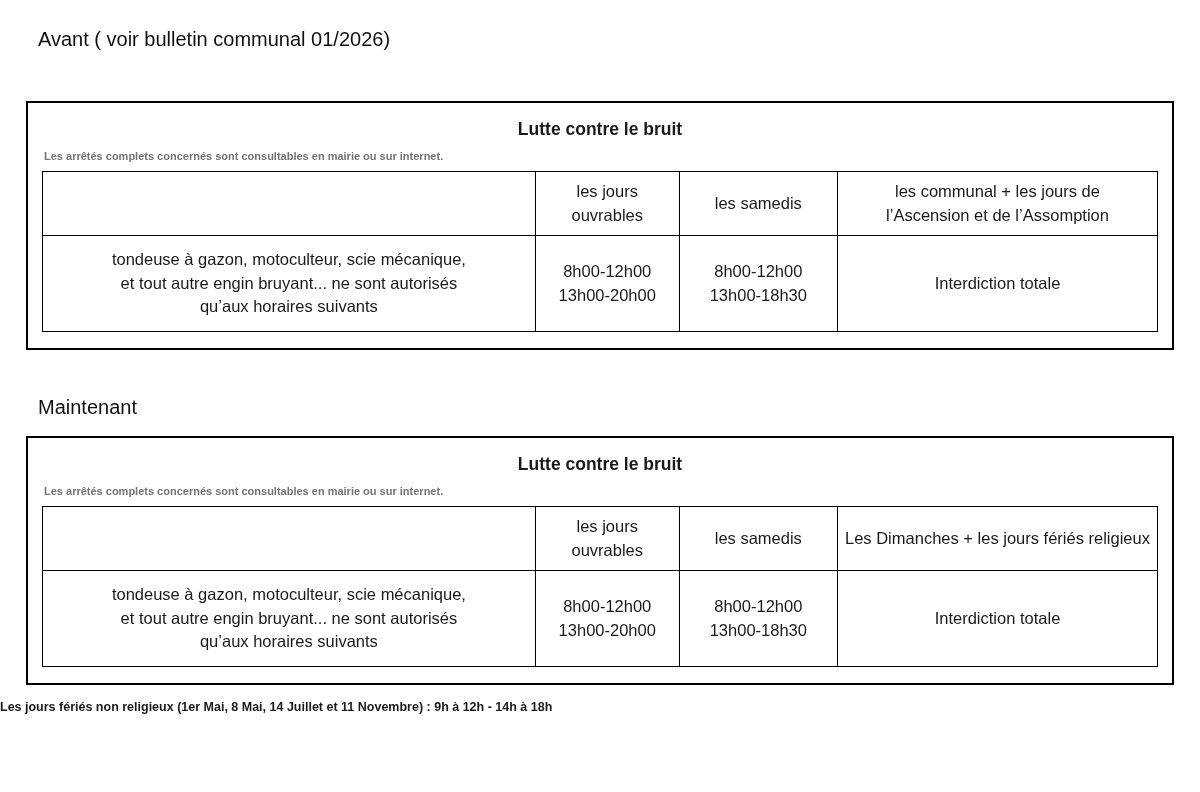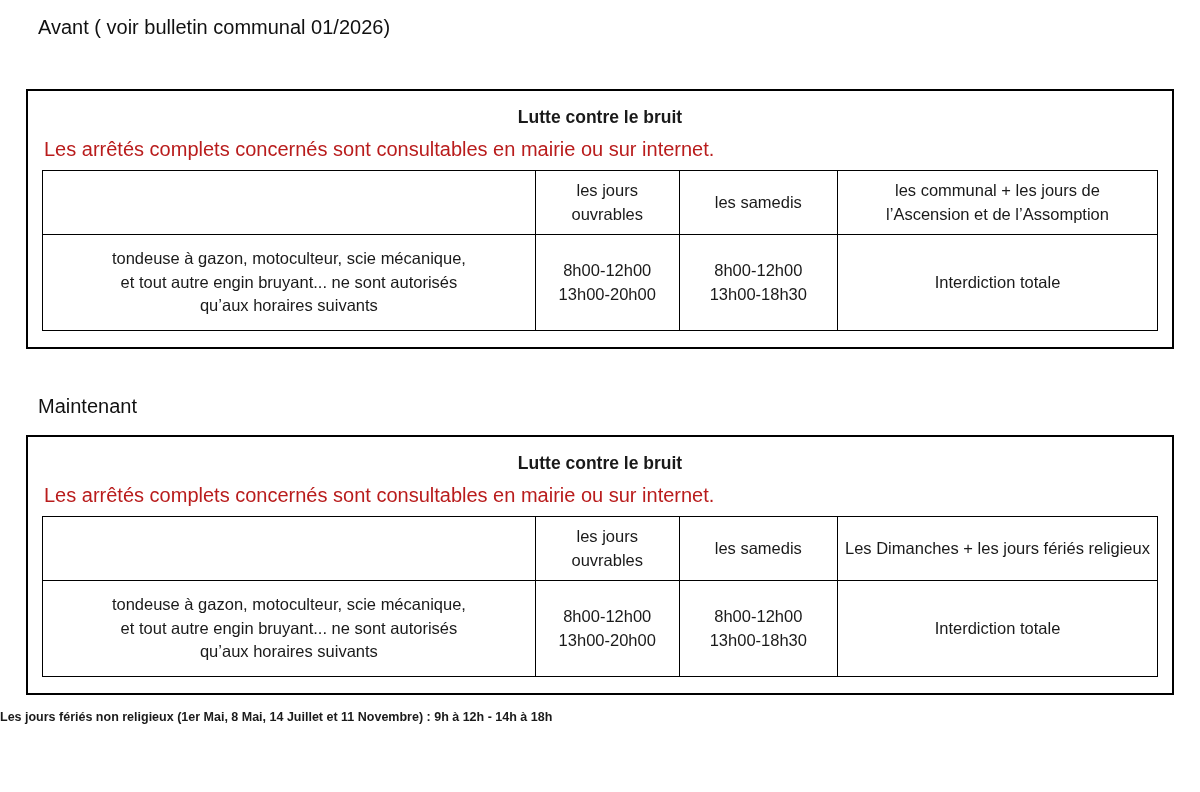--- a/index.html
+++ b/index.html
@@ -13,43 +13,44 @@
   }
   .page { position: relative; width: 1200px; height: 792px; overflow: hidden; }
 
   .heading {
     font-size: 20px;
     font-weight: 400;
     margin: 0;
     padding-left: 38px;
     color: #111;
   }
-  .heading-avant { padding-top: 16px; }
+  .heading-avant { padding-top: 28px; }
   .heading-maintenant { padding-top: 46px; }
 
   .outer-box {
     margin: 0 26px;
     border: 2px solid #000;
     padding: 10px 14px 16px 14px;
     background: #fff;
   }
   .box-avant { margin-top: 50px; }
   .box-maintenant { margin-top: 17px; }
 
   .box-title {
     text-align: center;
     font-size: 17.5px;
     font-weight: 700;
     padding: 6px 0 10px 0;
     color: #1a1a1a;
   }
   .box-subtitle {
-    font-size: 20px;
+    font-size: 11px;
     padding: 0 0 9px 2px;
-    color: #b91c1c;
+    color: #737373;
+    font-weight: bold;
   }
 
   .inner-table {
     width: 100%;
     border-collapse: collapse;
     table-layout: fixed;
   }
   .inner-table th,
   .inner-table td {
     border: 1.5px solid #000;

